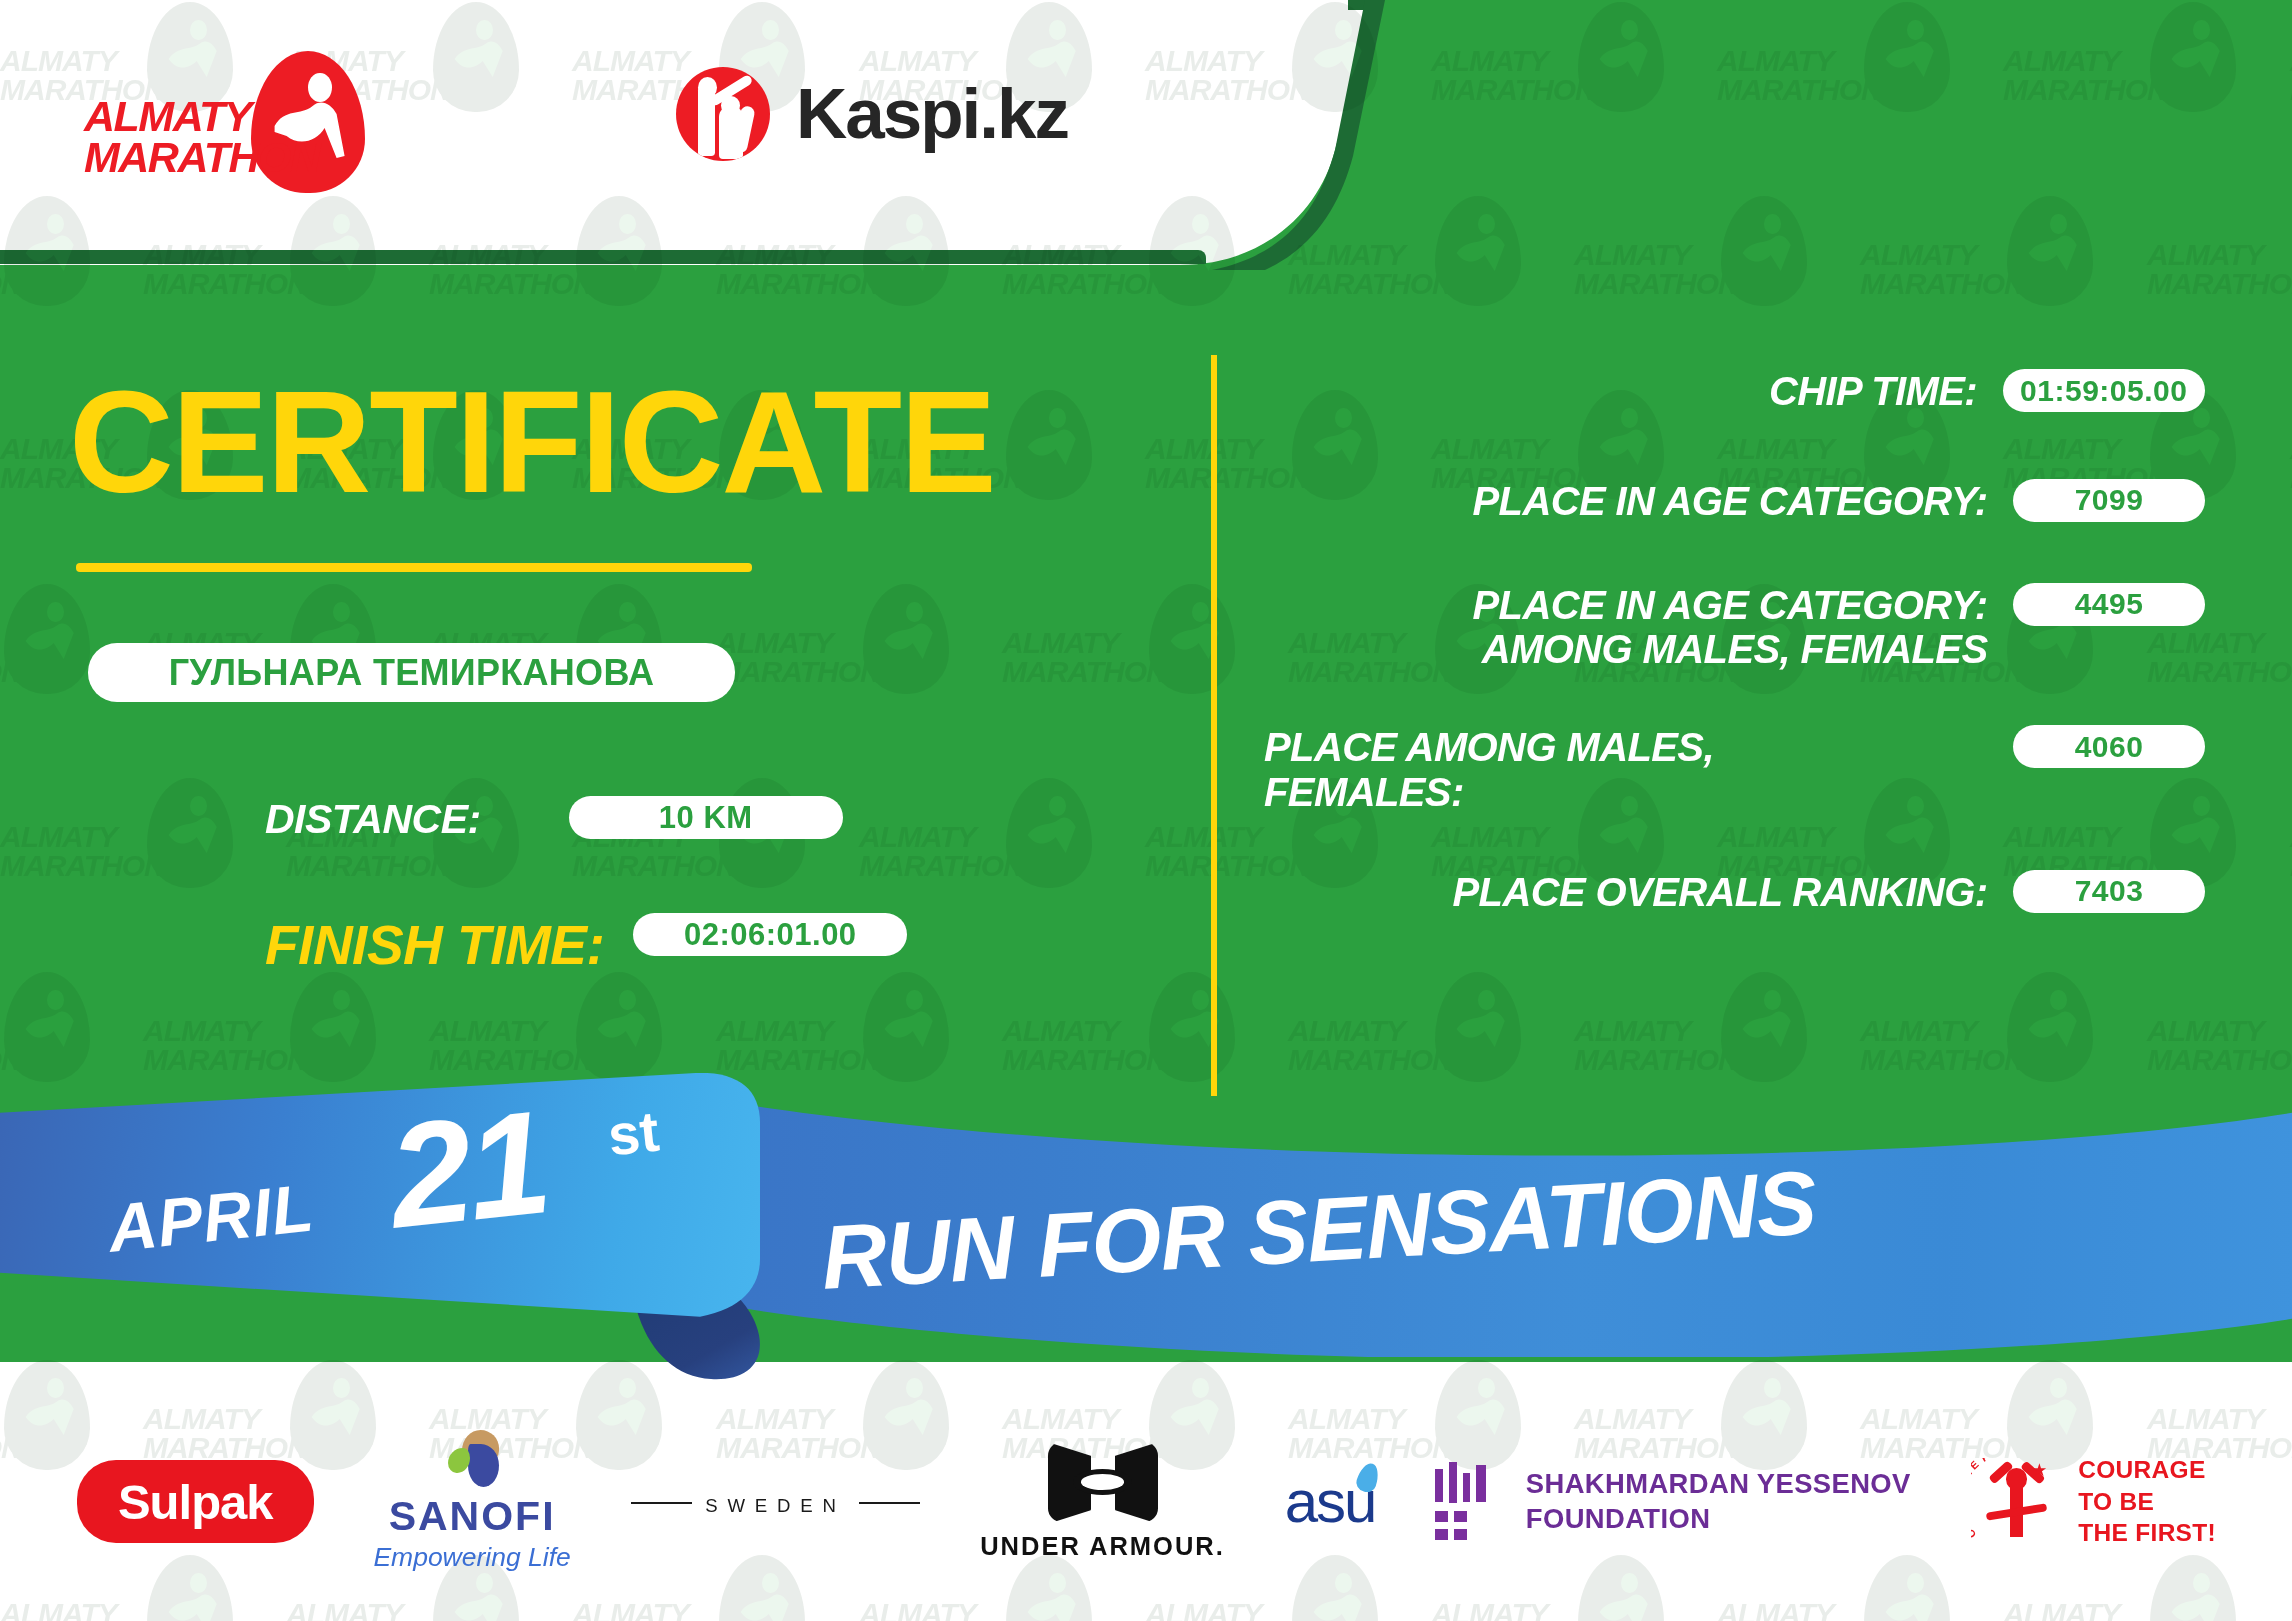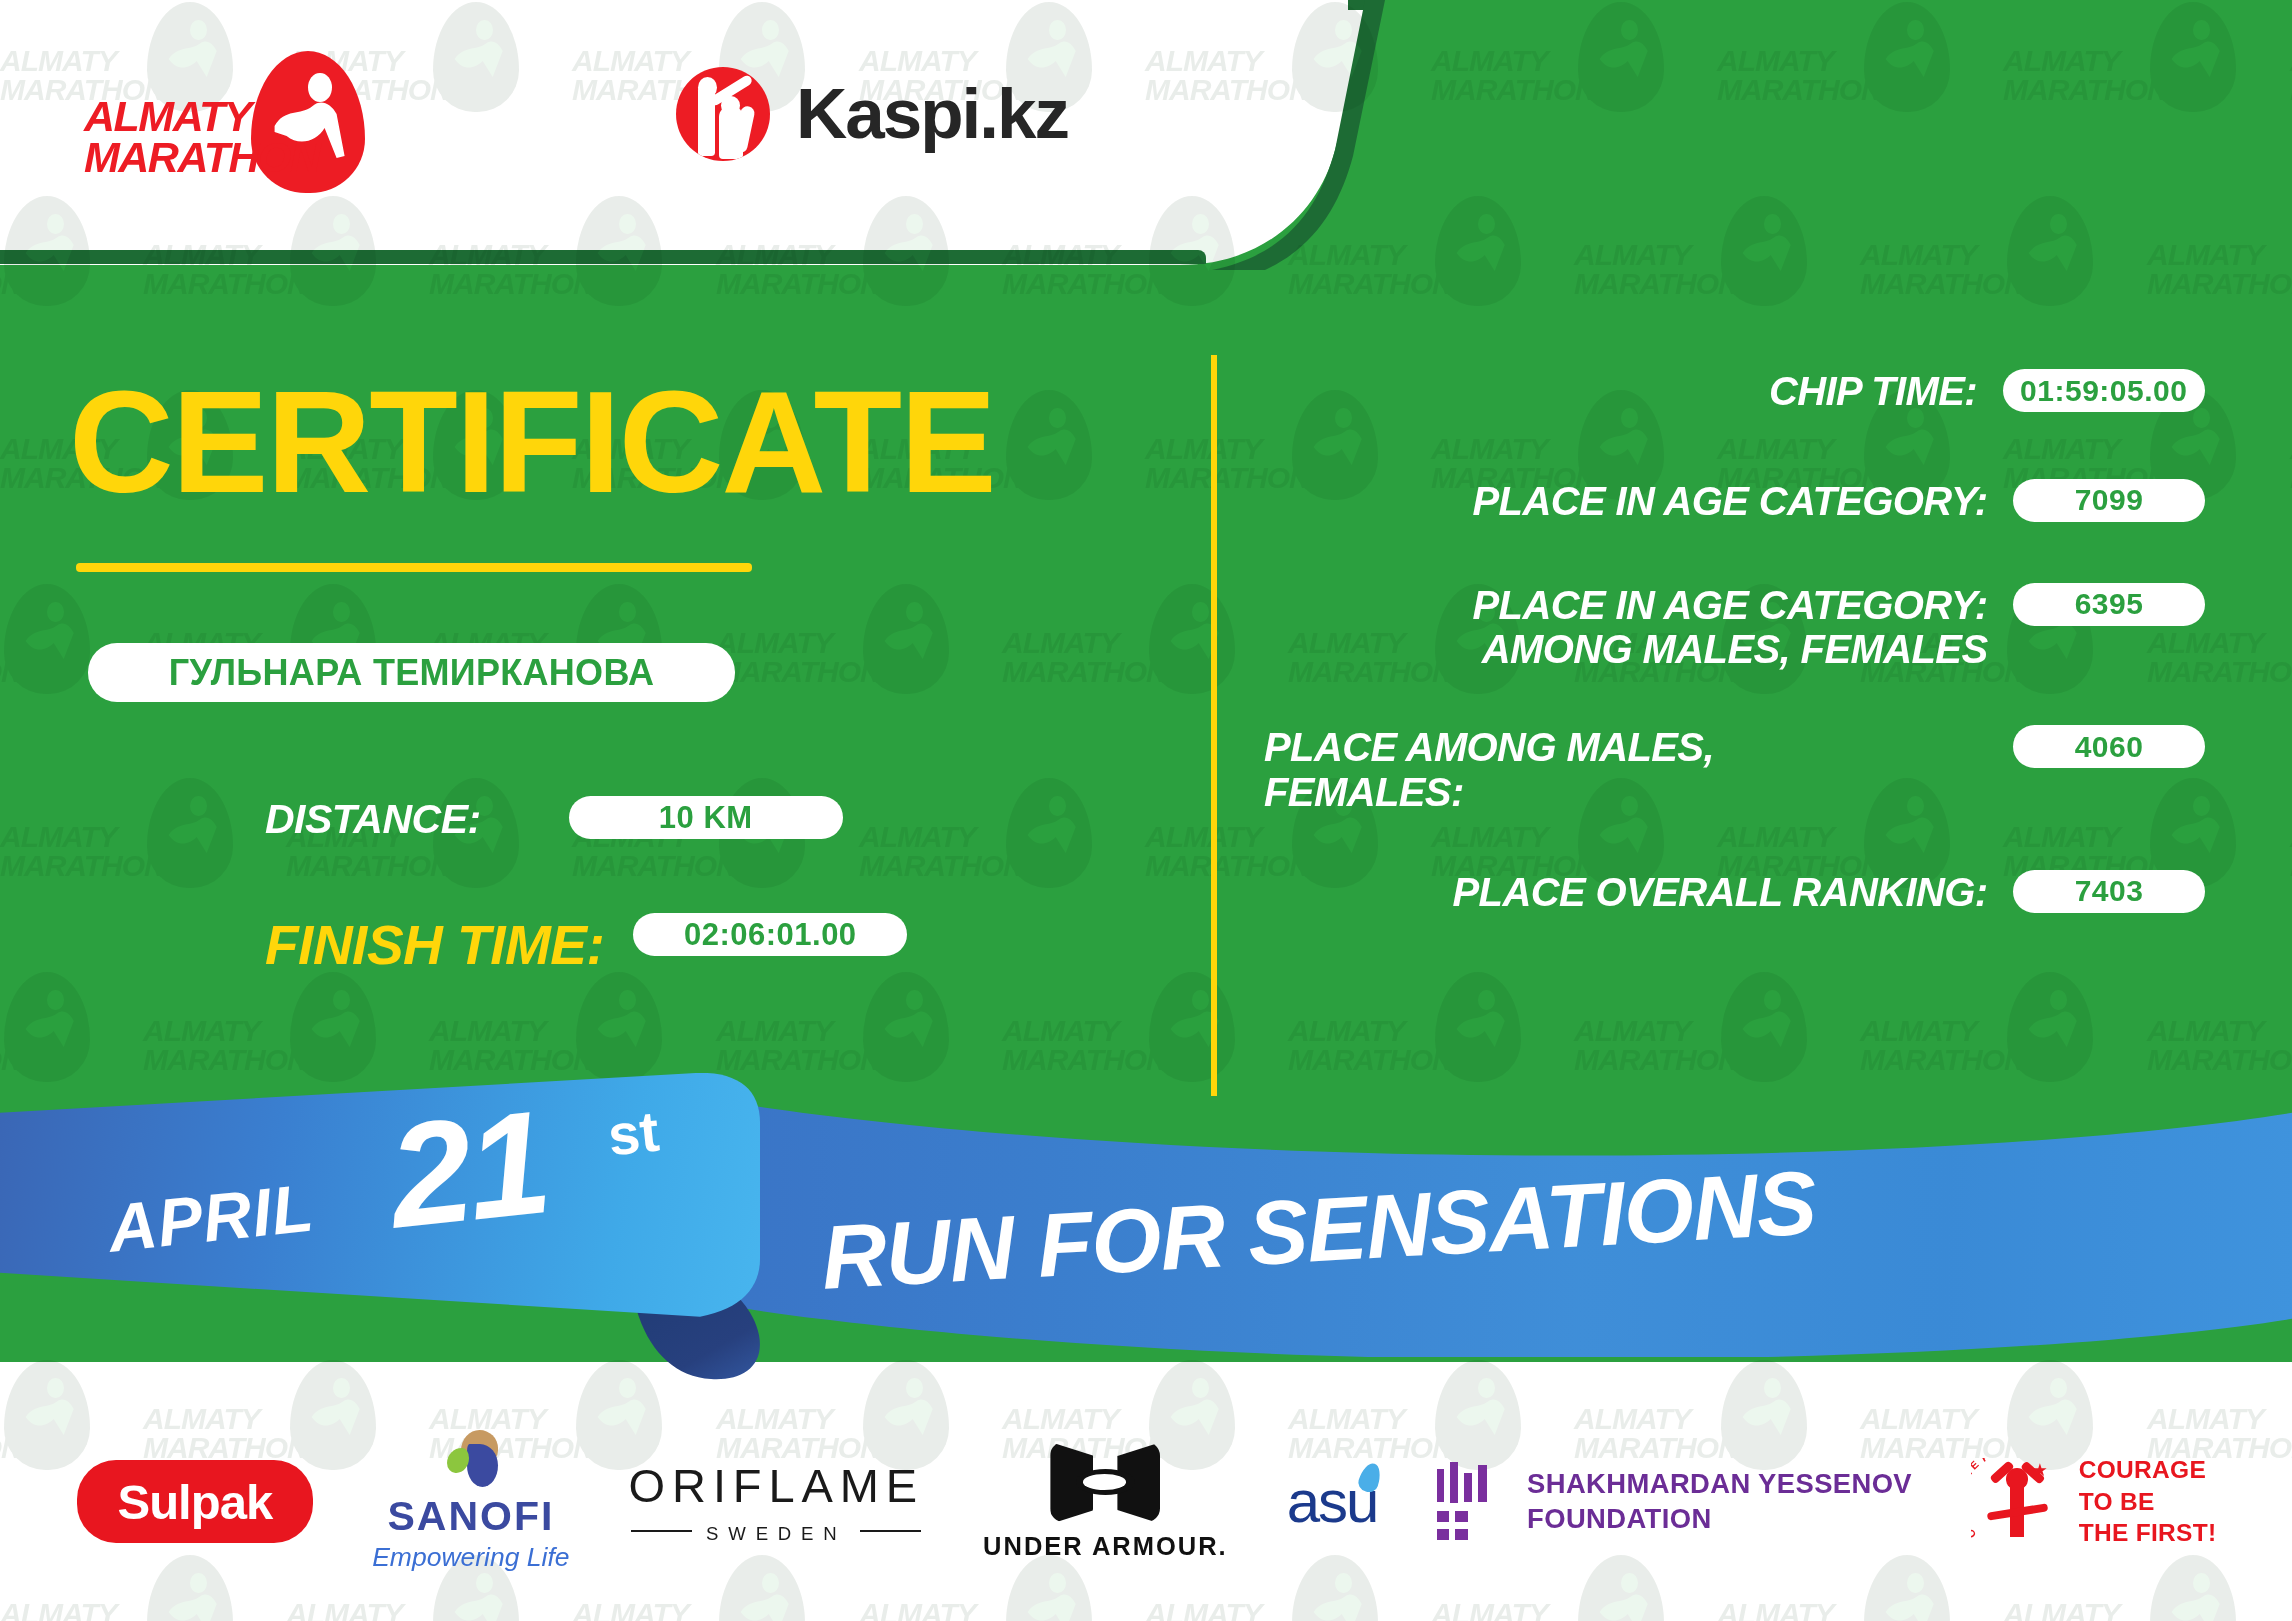--- a/index.html
+++ b/index.html
@@ -776,21 +776,21 @@
     <div class="stat-row" id="stat-1">
       <div class="stat-label">PLACE IN AGE CATEGORY:</div>
       <div class="stat-pill">7099</div>
     </div>
 
     <div class="stat-row" id="stat-2">
       <div class="stat-label">
         <div>PLACE IN AGE CATEGORY:</div>
         <div>AMONG MALES, FEMALES</div>
       </div>
-      <div class="stat-pill">6395</div>
+      <div class="stat-pill">4495</div>
     </div>
 
     <div class="stat-row" id="stat-3">
       <div class="stat-label two">
         <div>PLACE AMONG MALES,</div>
         <div>FEMALES:</div>
       </div>
       <div class="stat-pill">4060</div>
     </div>
 
@@ -821,21 +821,20 @@
       <div class="sanofi-mark">
         <div class="s1"></div>
           <div class="s2"></div>
           <div class="s3"></div>
       </div>
       <div class="w1">SANOFI</div>
       <div class="w2">Empowering Life</div>
     </div>
 
     <div class="sp sp-oriflame">
-      <div class="w1">ORIFLAME</div>
       <div class="ori-line">
         <i></i>
         <span class="w2">SWEDEN</span>
         <i></i>
       </div>
     </div>
 
     <div class="sp sp-ua">
       <div class="ua-mark">
         <div class="uw uwl"></div>

